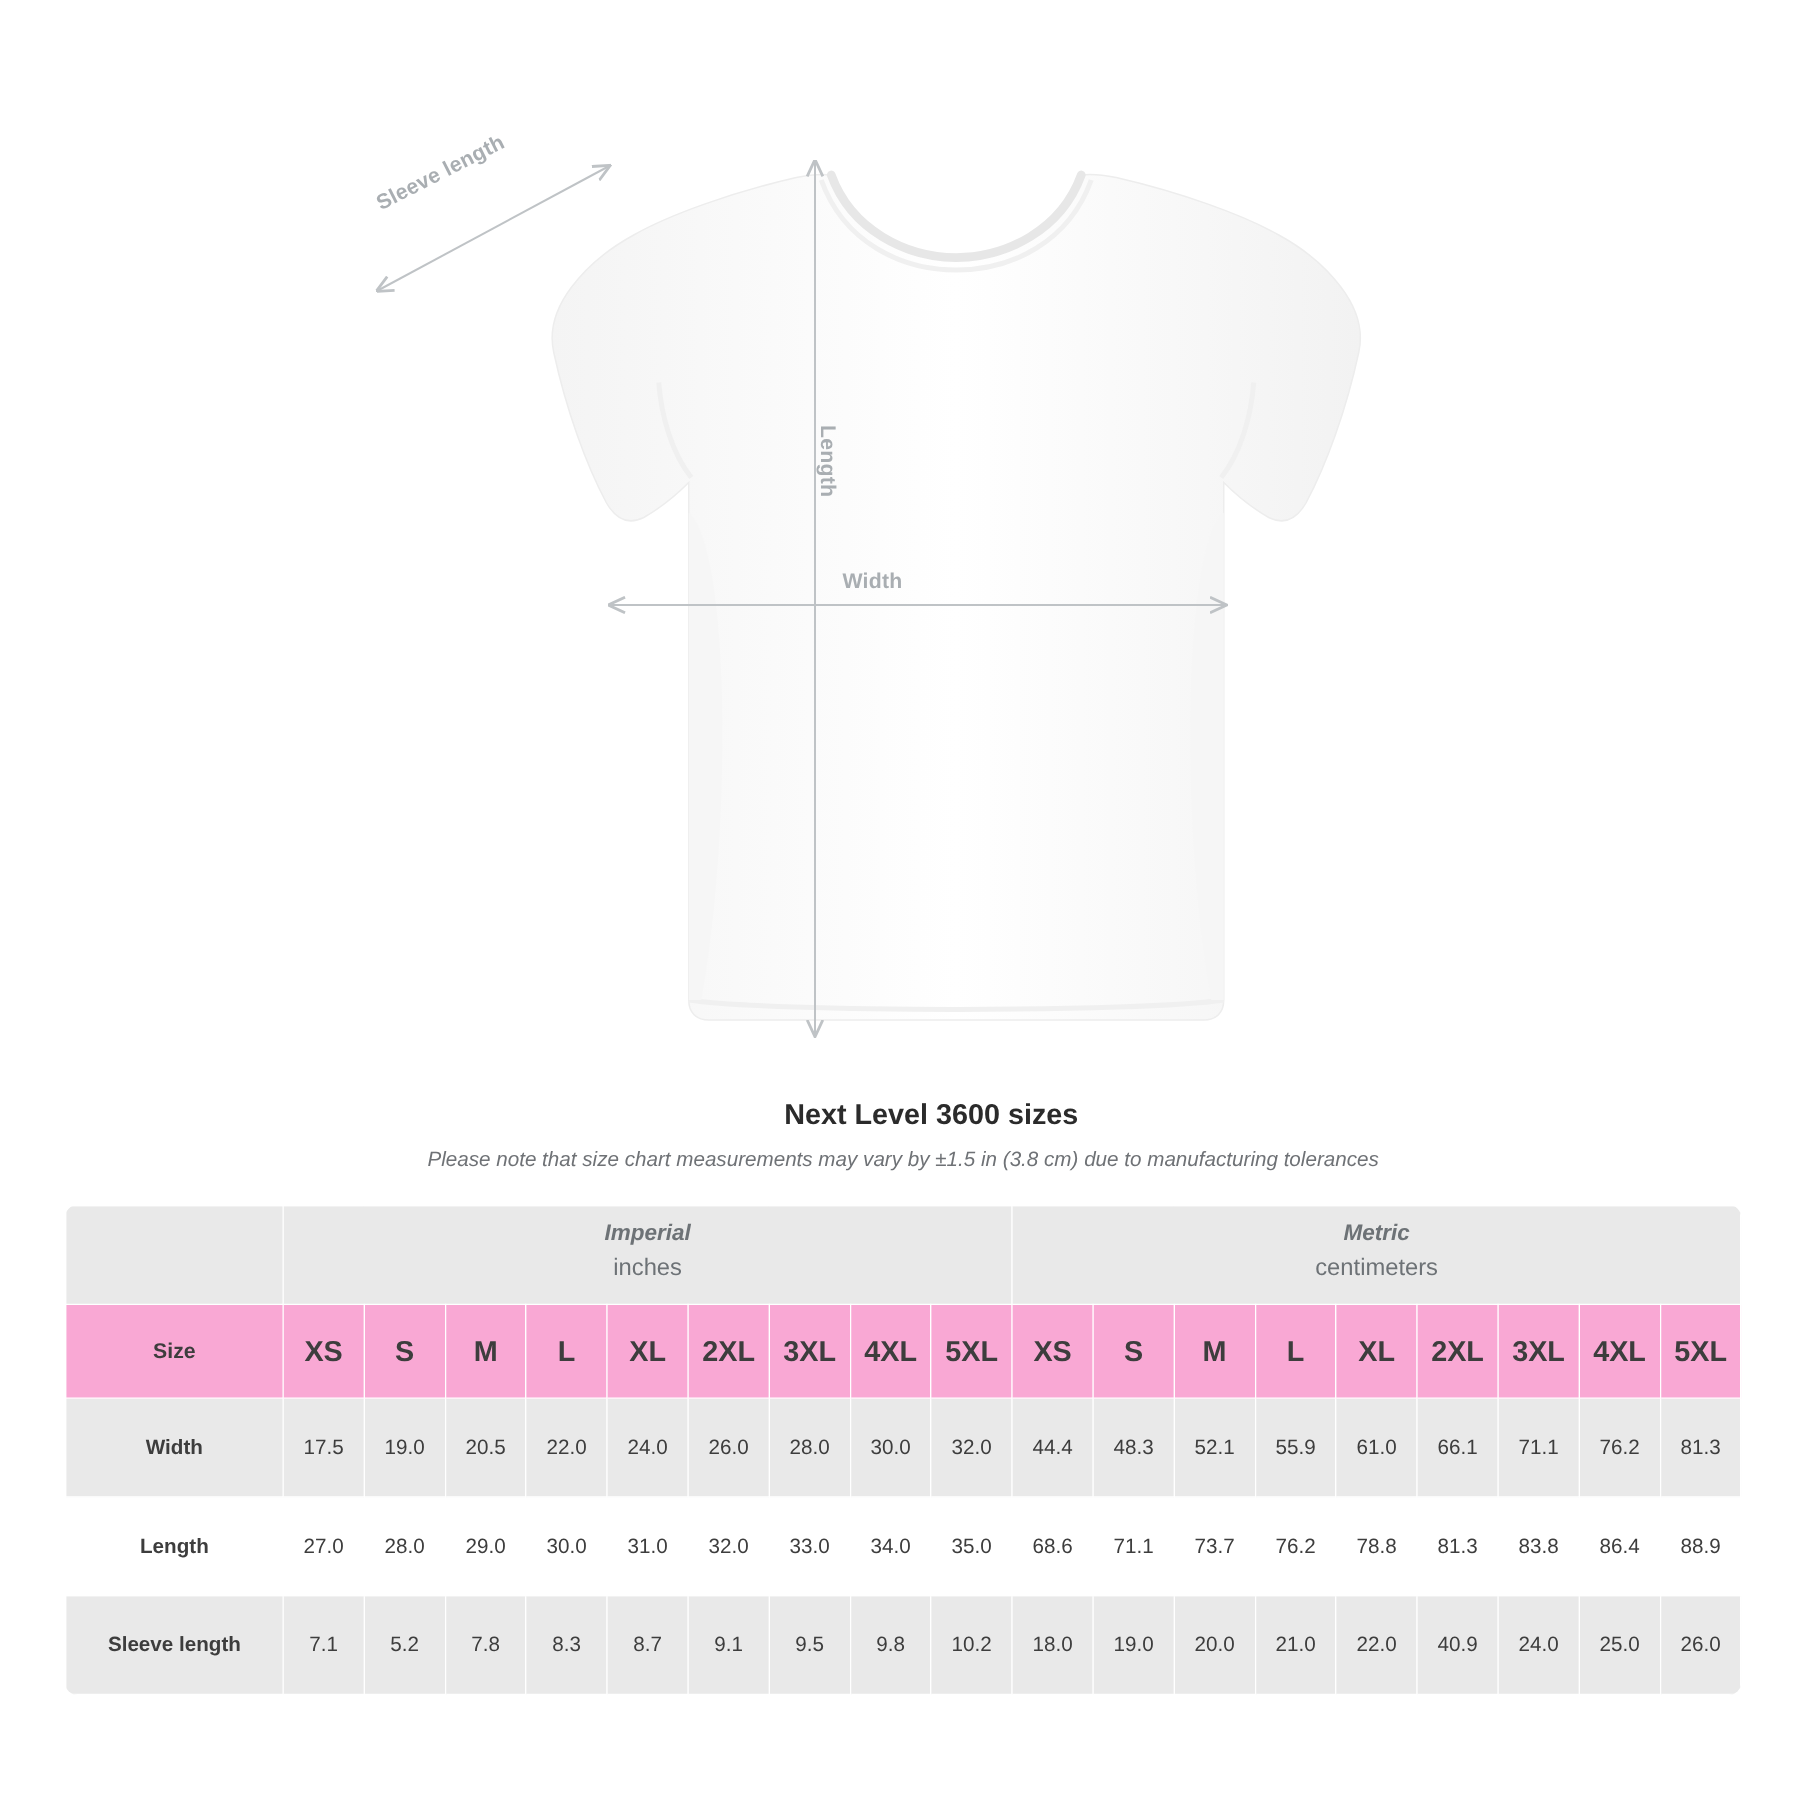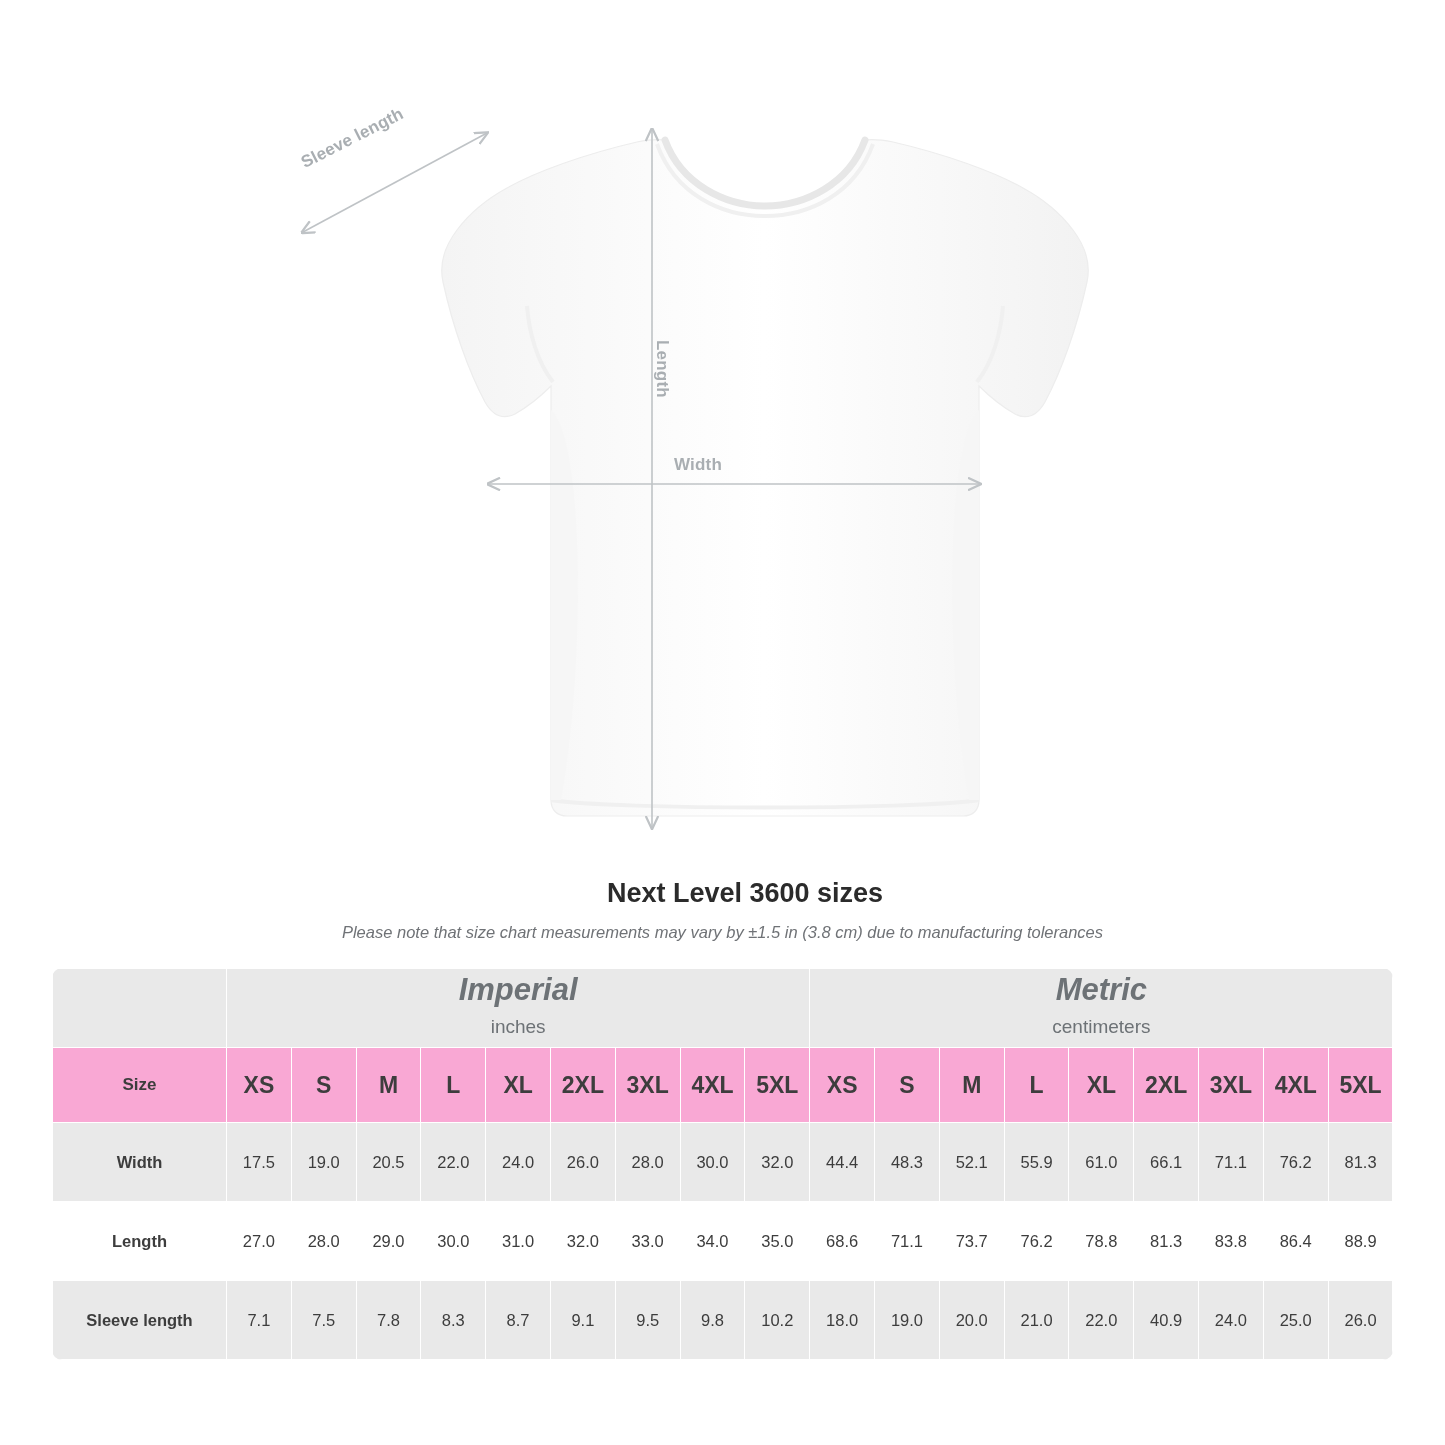--- a/index.html
+++ b/index.html
@@ -56,21 +56,21 @@
     left: 674px;
     top: 455px;
   }
 
   
   .title-block {
     text-align: center;
     margin-top: 18px;
   }
   .chart-title {
-    font-size: 27px;
+    font-size: 23px;
     font-weight: bold;
     color: #2b2b2b;
     margin: 0 0 14px 0;
     padding-left: 45px;
   }
   .chart-note {
     font-size: 16.5px;
     font-style: italic;
     color: #6f7276;
     margin: 0;
@@ -94,21 +94,21 @@
     border: 1px solid #ffffff;
     padding: 0;
     height: 78px;
   }
   .system-head {
     background: #e9e9e9;
     height: 122px;
     vertical-align: middle;
   }
   .system-head .sys-name {
-    font-size: 31px;
+    font-size: 18px;
     font-style: italic;
     font-weight: bold;
     color: #6d7276;
     line-height: 1.25;
   }
   .system-head .sys-unit {
     font-size: 19px;
     color: #6d7276;
     font-style: normal;
     line-height: 1.9;
@@ -287,21 +287,21 @@
           <td>76.2</td>
           <td>78.8</td>
           <td>81.3</td>
           <td>83.8</td>
           <td>86.4</td>
           <td>88.9</td>
         </tr>
         <tr class="row-alt">
           <td class="rowhead">Sleeve length</td>
           <td>7.1</td>
-          <td>7.5</td>
+          <td>5.2</td>
           <td>7.8</td>
           <td>8.3</td>
           <td>8.7</td>
           <td>9.1</td>
           <td>9.5</td>
           <td>9.8</td>
           <td>10.2</td>
           <td>18.0</td>
           <td>19.0</td>
           <td>20.0</td>

